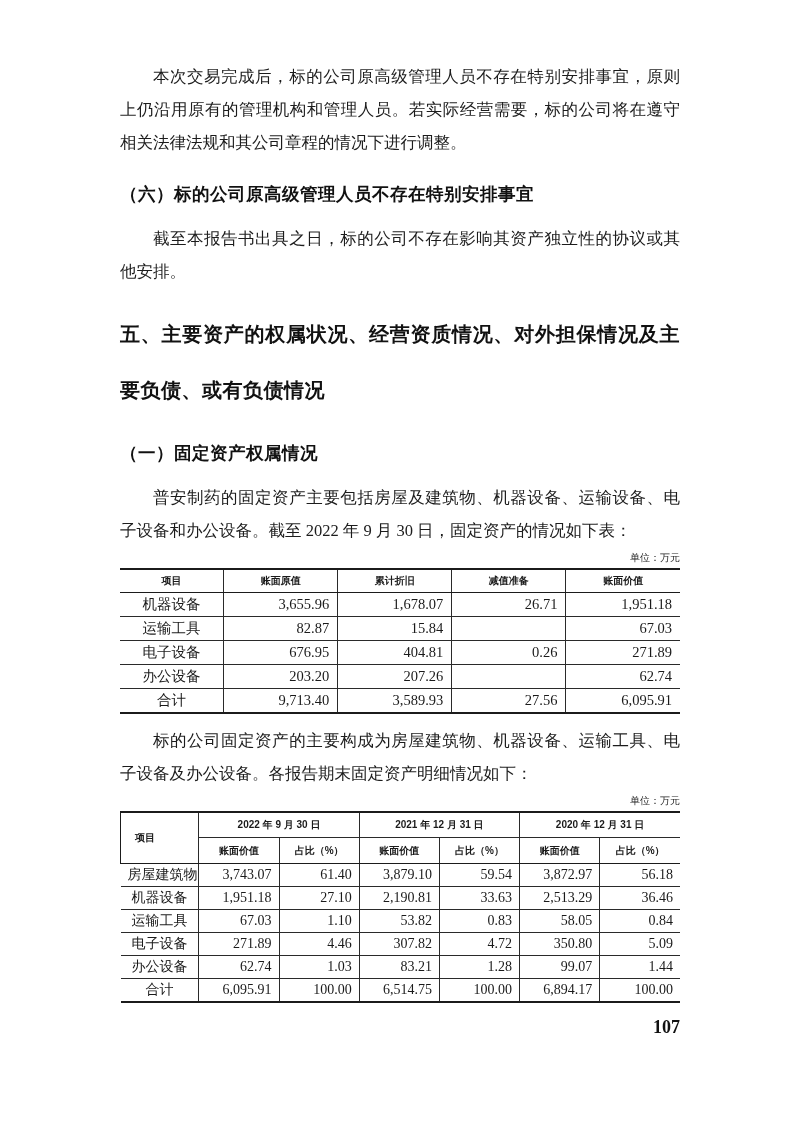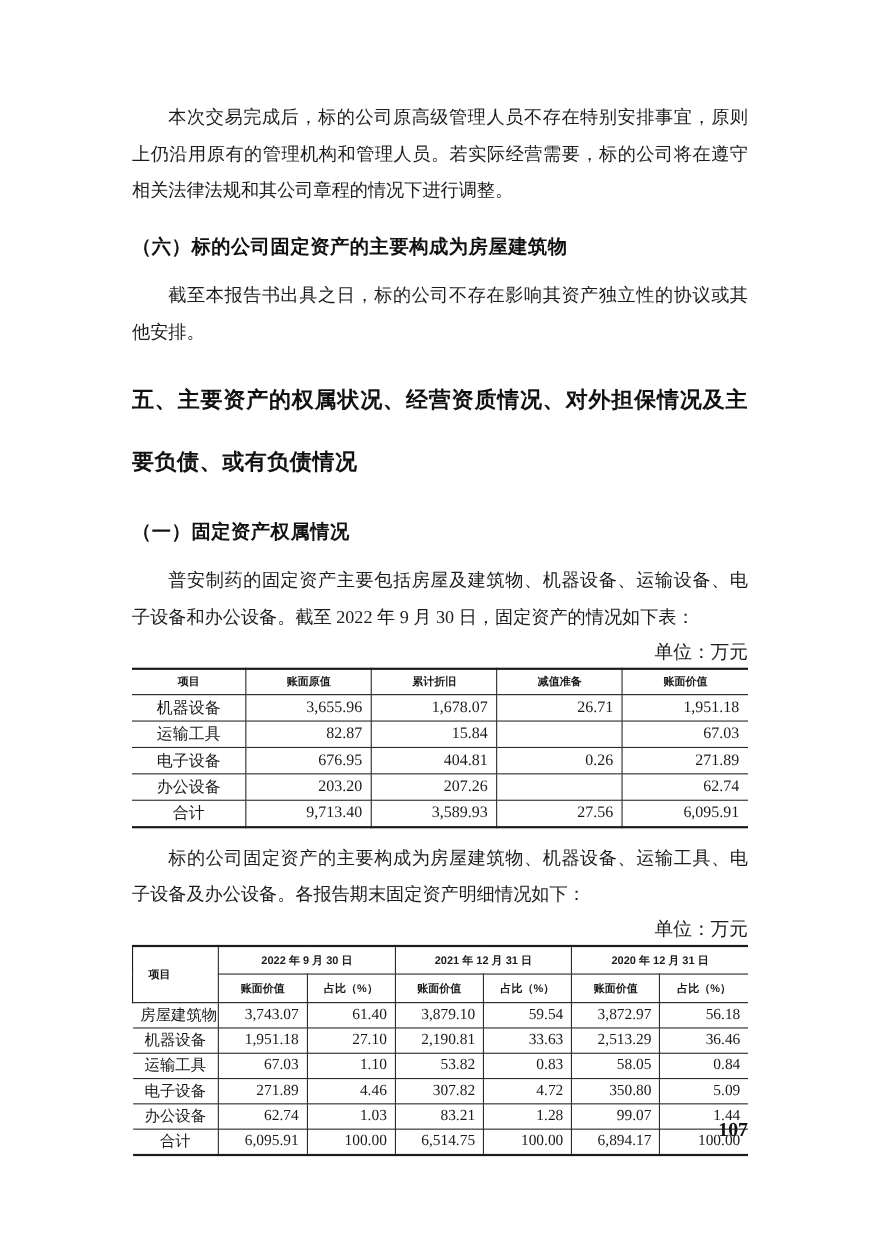--- a/index.html
+++ b/index.html
@@ -5,21 +5,21 @@
   * { margin: 0; padding: 0; box-sizing: border-box; }
   html, body { background: #ffffff; }
   body {
     width: 793px; height: 1122px;
     overflow: hidden;
     font-family: "Liberation Serif", "DejaVu Serif", serif;
     color: #1a1a1a;
     position: relative;
   }
   .page {
-    padding: 90px 113px 0 120px;
+    padding: 60px 113px 0 120px;
   }
   p.body-text {
     font-size: 16.5px;
     line-height: 33px;
     text-indent: 33px;
     text-align: justify;
     color: #1c1c1c;
   }
   .h-sub {
     font-family: "Liberation Sans", "DejaVu Sans", sans-serif;
@@ -35,21 +35,21 @@
     font-weight: bold;
     font-size: 20px;
     line-height: 56px;
     color: #111;
     margin-top: 18px;
     margin-bottom: 6px;
     text-align: justify;
     letter-spacing: 0.5px;
   }
   .unit {
-    font-size: 17px;
+    font-size: 10px;
     text-align: right;
     margin-top: 4px;
     margin-bottom: 3px;
     color: #1c1c1c;
   }
   table.t {
     width: 100%;
     border-collapse: collapse;
     border-top: 2.5px solid #1b1b1b;
     border-bottom: 2.5px solid #1b1b1b;
@@ -99,21 +99,21 @@
     color: #111;
   }
 </style>
 </head>
 <body>
 
 <div class="page">
 
   <p class="body-text">本次交易完成后，标的公司原高级管理人员不存在特别安排事宜，原则上仍沿用原有的管理机构和管理人员。若实际经营需要，标的公司将在遵守相关法律法规和其公司章程的情况下进行调整。</p>
 
-  <h3 class="h-sub">（六）标的公司固定资产的主要构成为房屋建筑物</h3>
+  <h3 class="h-sub">（六）标的公司原高级管理人员不存在特别安排事宜</h3>
 
   <p class="body-text">截至本报告书出具之日，标的公司不存在影响其资产独立性的协议或其他安排。</p>
 
   <h2 class="h-main">五、主要资产的权属状况、经营资质情况、对外担保情况及主要负债、或有负债情况</h2>
 
   <h3 class="h-sub">（一）固定资产权属情况</h3>
 
   <p class="body-text">普安制药的固定资产主要包括房屋及建筑物、机器设备、运输设备、电子设备和办公设备。截至 2022 年 9 月 30 日，固定资产的情况如下表：</p>
 
   <div class="unit">单位：万元</div>

